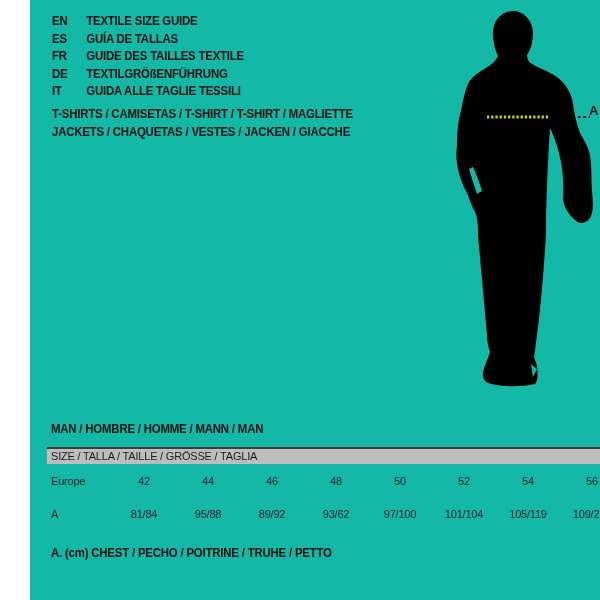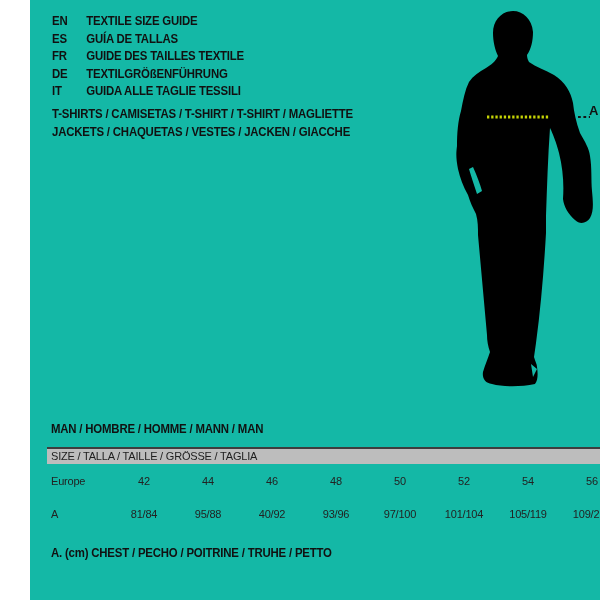--- a/index.html
+++ b/index.html
@@ -127,22 +127,22 @@
         <td>48</td>
         <td>50</td>
         <td>52</td>
         <td>54</td>
         <td>56</td>
       </tr>
       <tr>
         <td class="lbl">A</td>
         <td>81/84</td>
         <td>95/88</td>
-        <td>40/92</td>
-        <td>93/96</td>
+        <td>89/92</td>
+        <td>93/62</td>
         <td>97/100</td>
         <td>101/104</td>
         <td>105/119</td>
         <td>109/210</td>
       </tr>
     </tbody>
   </table>
 
   <div class="footnote cond">A. (cm) CHEST / PECHO / POITRINE / TRUHE / PETTO</div>
 

